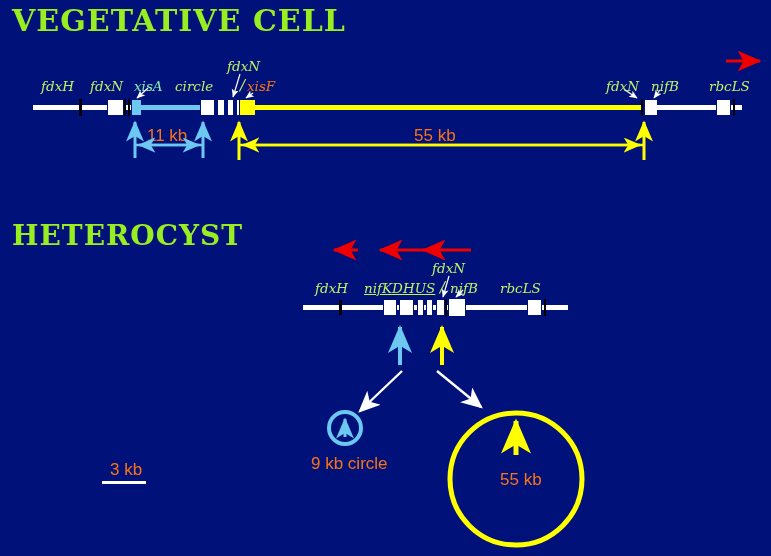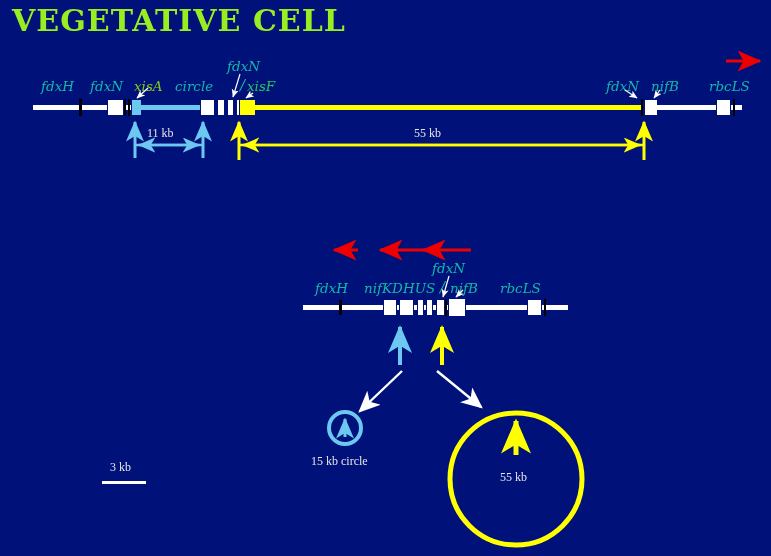--- a/index.html
+++ b/index.html
@@ -27,26 +27,26 @@
     line-height: 1;
   }
   #title-vegetative { left: 12px; top: 6px; font-size: 30px; }
   #title-heterocyst { left: 12px; top: 222px; font-size: 28px; }
 
   
   .gene-label {
     font-family: "DejaVu Serif", serif;
     font-style: italic;
     font-size: 13.5px;
-    color: #14b8a6;
+    color: #bef264;
     white-space: nowrap;
     line-height: 1;
   }
-  .gene-label.blue { color: #84cc16; }
-  .gene-label.yellow { color: #22c55e; }
+  .gene-label.blue { color: #86efac; }
+  .gene-label.yellow { color: #f97316; }
 
   
   .chrom-line { height: 5px; }
   .chrom-line.white  { background: #ffffff; }
   .chrom-line.blue   { background: #6cc8f0; }
   .chrom-line.yellow { background: #ffff00; }
 
   
   .gene-box {
     background: #ffffff;
@@ -54,23 +54,23 @@
     box-sizing: border-box;
   }
   .gene-box.blue   { background: #6cc8f0; }
   .gene-box.yellow { background: #ffff00; }
 
   
   .tick { background: #000000; width: 3px; }
 
   
   .measure-text {
-    font-family: Liberation Serif, serif;
-    font-size: 12px;
-    color: #e5e5e5;
+    font-family: Liberation Sans, sans-serif;
+    font-size: 17px;
+    color: #f97316;
     white-space: nowrap;
     line-height: 1;
   }
 
   
   #overlay {
     position: absolute;
     left: 0; top: 0;
     width: 771px; height: 556px;
     pointer-events: none;
@@ -126,41 +126,42 @@
   <div class="abs gene-box" style="left:644px; top:99px; width:14px; height:17px;"></div>
 
   <div class="abs chrom-line white" style="left:657px; top:105px; width:85px;"></div>
 
   <div class="abs gene-box" style="left:716px; top:99px; width:15px; height:17px;"></div>
   <div class="abs tick" style="left:733px; top:99px; width:2px; height:17px;"></div>
 
   <div class="abs measure-text" style="left:147px; top:127px;">11 kb</div>
   <div class="abs measure-text" style="left:414px; top:127px;">55 kb</div>
 
+  <div class="abs section-title" id="title-heterocyst">HETEROCYST</div>
 
   <div class="abs gene-label" style="left:315px; top:282px;">fdxH</div>
-  <div class="abs gene-label" style="left:364px; top:282px;">nifKDHUS</div>
+  <div class="abs gene-label" style="left:364px; top:282px;text-decoration:underline;">nifKDHUS</div>
   <div class="abs gene-label" style="left:440px; top:280px; font-size:15px;">/</div>
   <div class="abs gene-label" style="left:450px; top:282px;">nifB</div>
   <div class="abs gene-label" style="left:500px; top:282px;">rbcLS</div>
   <div class="abs gene-label" style="left:432px; top:262px;">fdxN</div>
 
   <div class="abs chrom-line white" style="left:303px; top:305px; width:265px;"></div>
   <div class="abs tick" style="left:339px; top:300px; width:3px; height:15px;"></div>
   <div class="abs gene-box" style="left:383px; top:299px; width:14px; height:17px;"></div>
   <div class="abs gene-box" style="left:399px; top:299px; width:15px; height:17px;"></div>
   <div class="abs gene-box" style="left:417px; top:299px; width:7px; height:17px;"></div>
   <div class="abs gene-box" style="left:426px; top:299px; width:7px; height:17px;"></div>
   <div class="abs gene-box" style="left:436px; top:299px; width:9px; height:17px;"></div>
   <div class="abs tick" style="left:445px; top:299px; width:2px; height:17px;"></div>
   <div class="abs gene-box" style="left:448px; top:298px; width:18px; height:19px;"></div>
   <div class="abs gene-box" style="left:527px; top:299px; width:15px; height:17px;"></div>
   <div class="abs tick" style="left:544px; top:299px; width:2px; height:17px;"></div>
 
-  <div class="abs measure-text" style="left:311px; top:455px;">15 kb circle</div>
+  <div class="abs measure-text" style="left:311px; top:455px;">9 kb circle</div>
   <div class="abs measure-text" style="left:500px; top:471px;">55 kb</div>
 
   <div class="abs measure-text" style="left:110px; top:461px;">3 kb</div>
   <div class="abs" id="scale-bar-line" style="left:102px; top:481px; width:44px;"></div>
 
   <svg id="overlay" viewBox="0 0 771 556">
     <defs>
       <marker id="ah-blue" markerWidth="8" markerHeight="8" refX="6.5" refY="3" orient="auto">
         <path d="M0,0 L7,3 L0,6 L1.8,3 Z" fill="#6cc8f0"></path>
       </marker>

